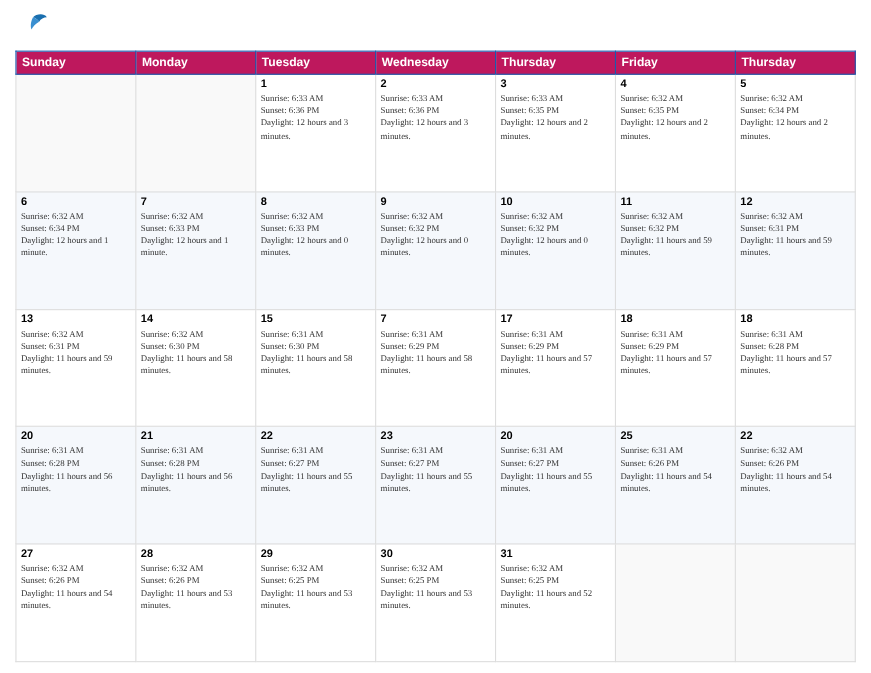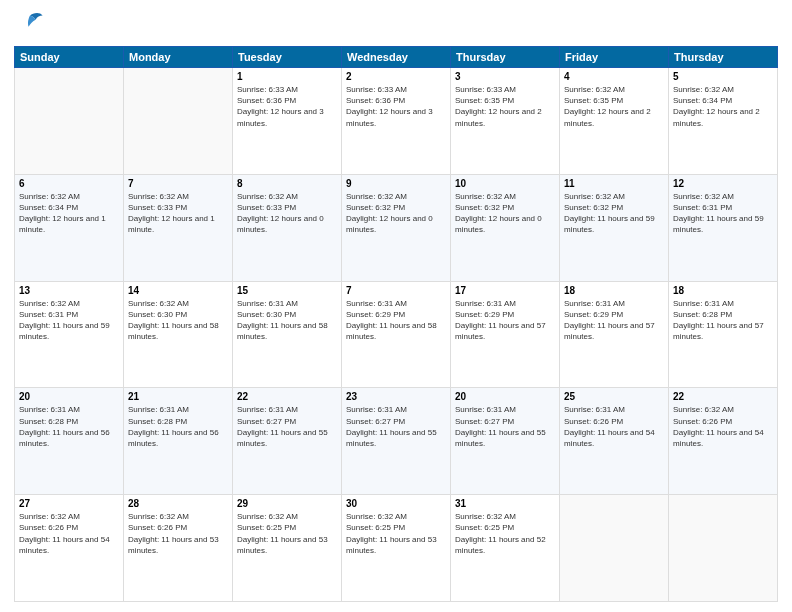--- a/index.html
+++ b/index.html
@@ -46,21 +46,21 @@
       color: #555;
     }
     .calendar {
       flex: 1;
       border: 1px solid #ccc;
       border-collapse: collapse;
       width: 100%;
       table-layout: fixed;
     }
     .calendar th {
-      background: #0369a1;
+      background: #be185d;
       color: white;
       font-size: 11px;
       font-weight: bold;
       text-align: left;
       padding: 4px 5px;
       border: 1px solid #1a5aaf;
     }
     .calendar td {
       vertical-align: top;
       border: 1px solid #ddd;
@@ -76,20 +76,21 @@
     .day-num {
       font-weight: bold;
       font-size: 10px;
       margin-bottom: 2px;
       color: #000;
     }
     .cell-text {
       font-size: 8px;
       line-height: 1.4;
       color: #333;
+      font-family: Liberation Serif, serif;
     }
     .calendar tr:nth-child(even) td {
       background: #f5f8fc;
     }
     .calendar tr:nth-child(even) td.empty {
       background: #f0f3f7;
     }
   </style>
 </head>
 <body>

